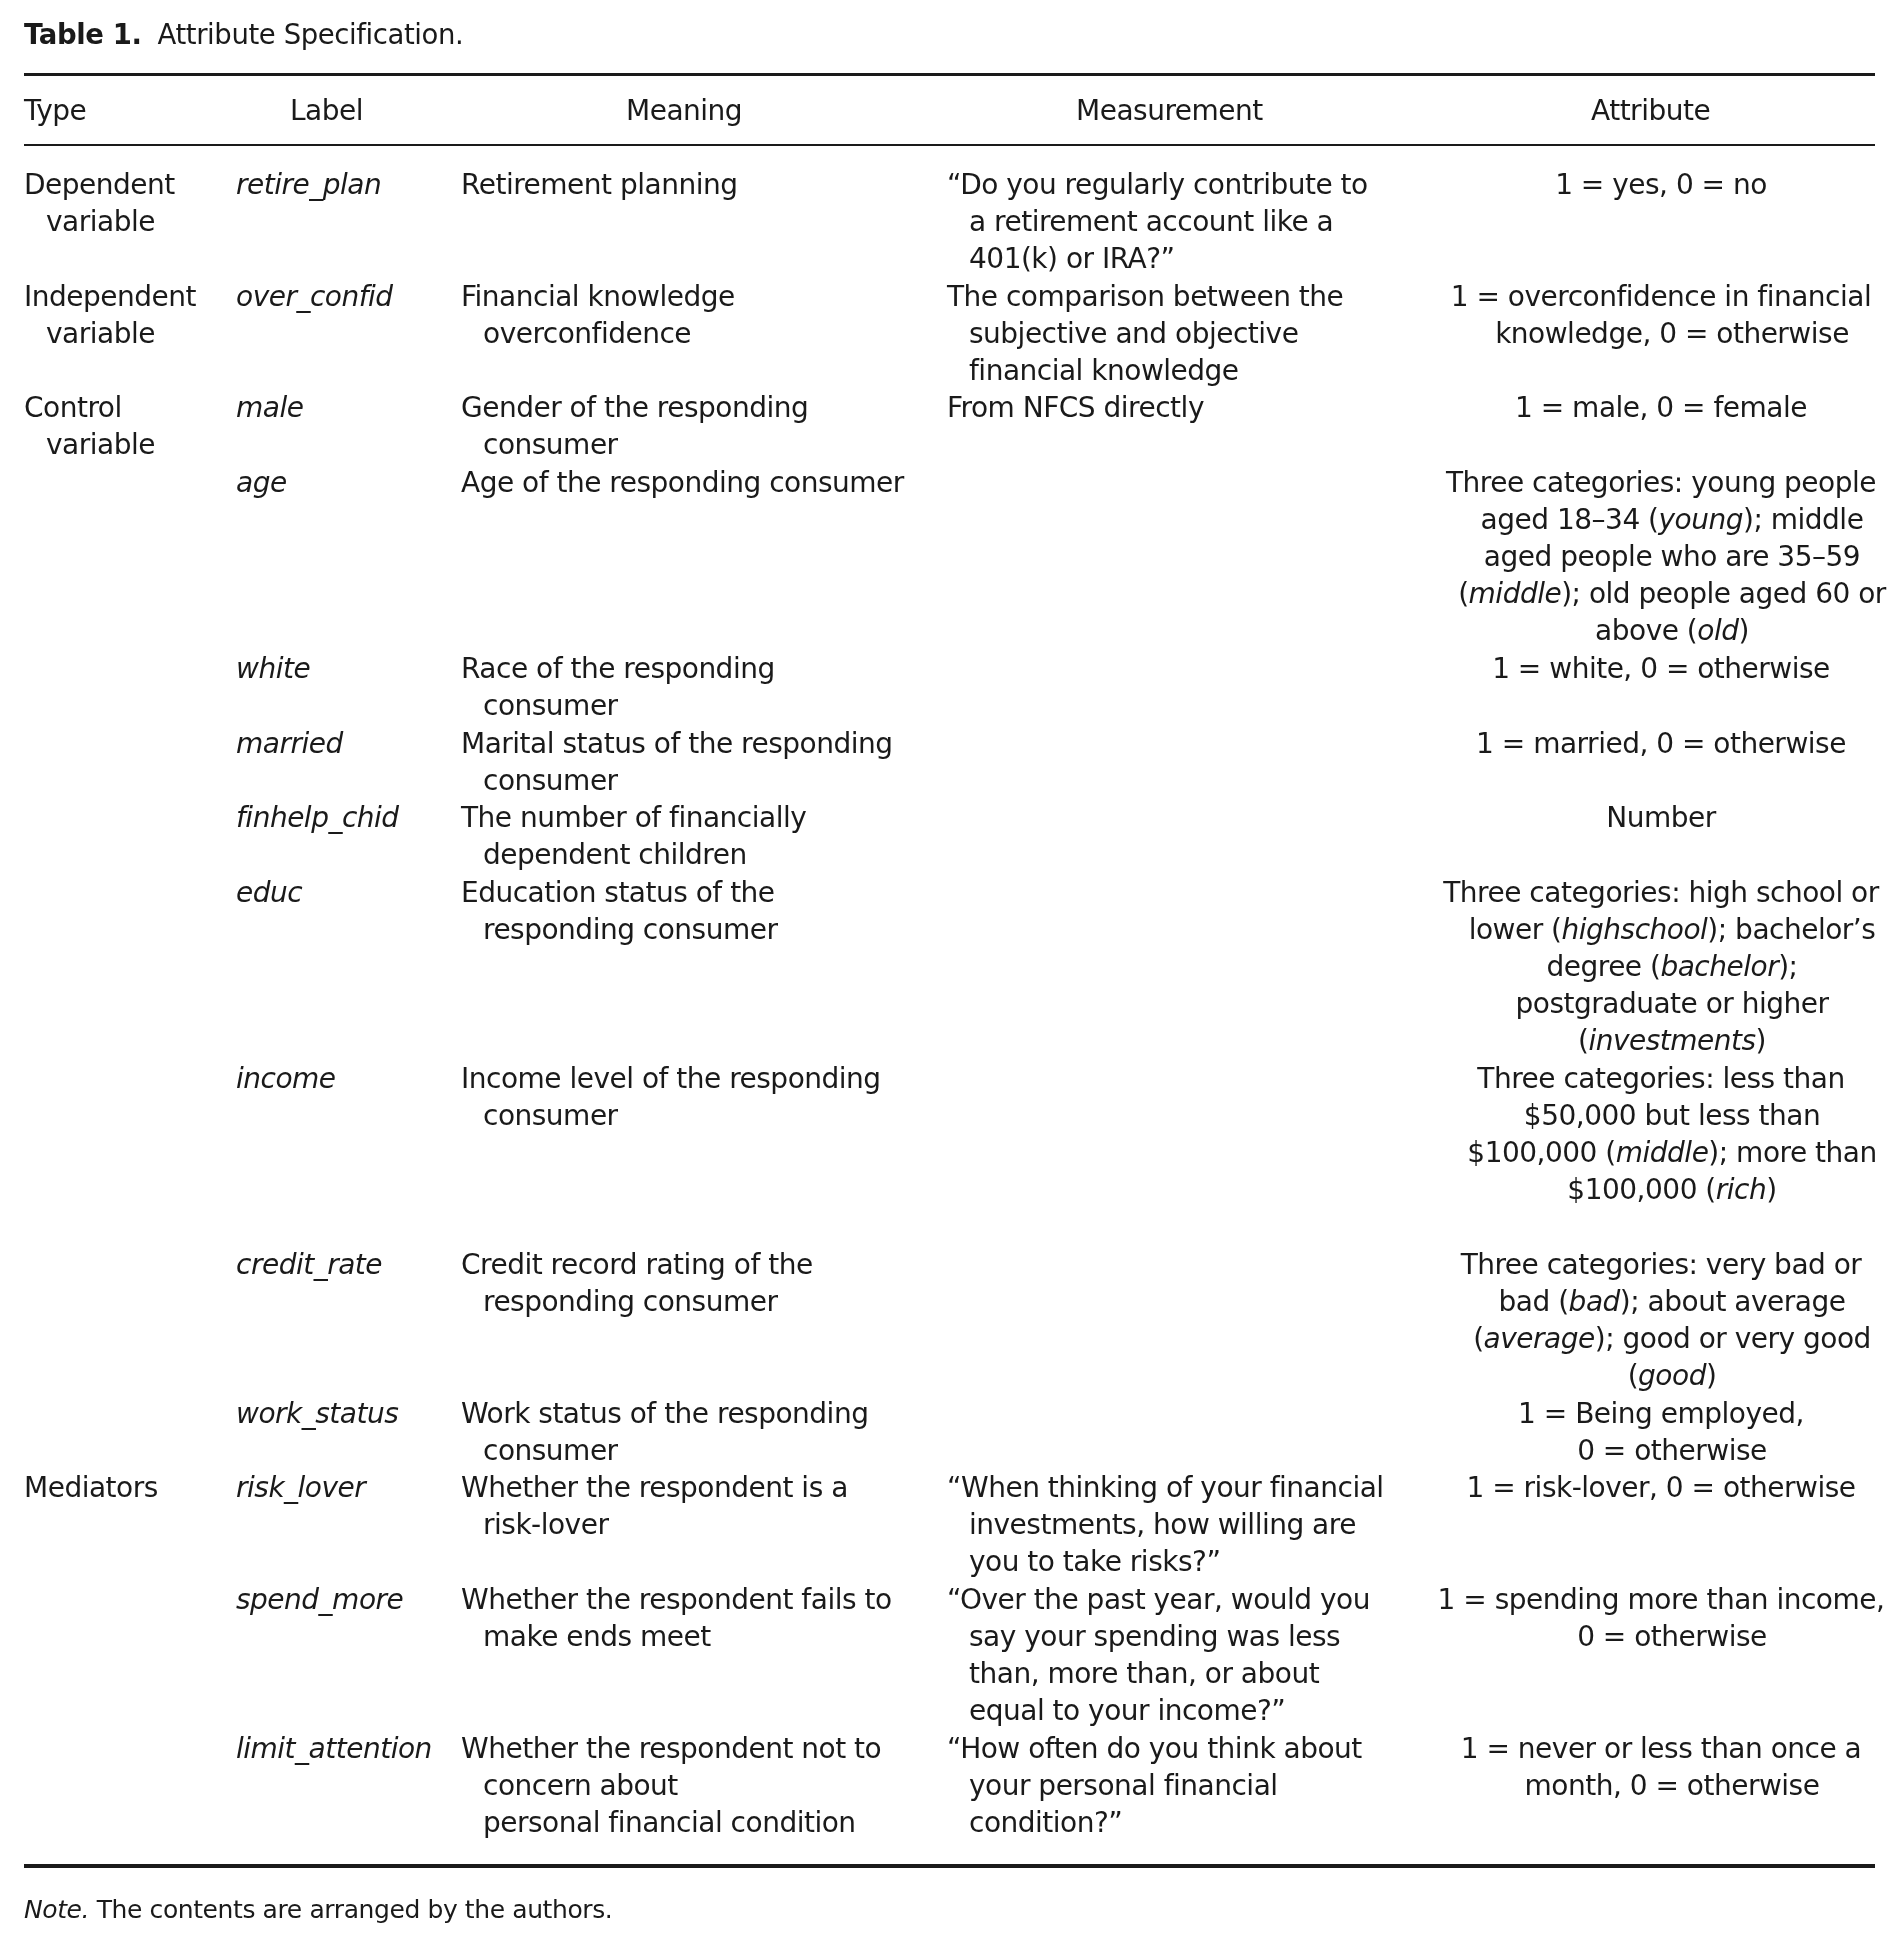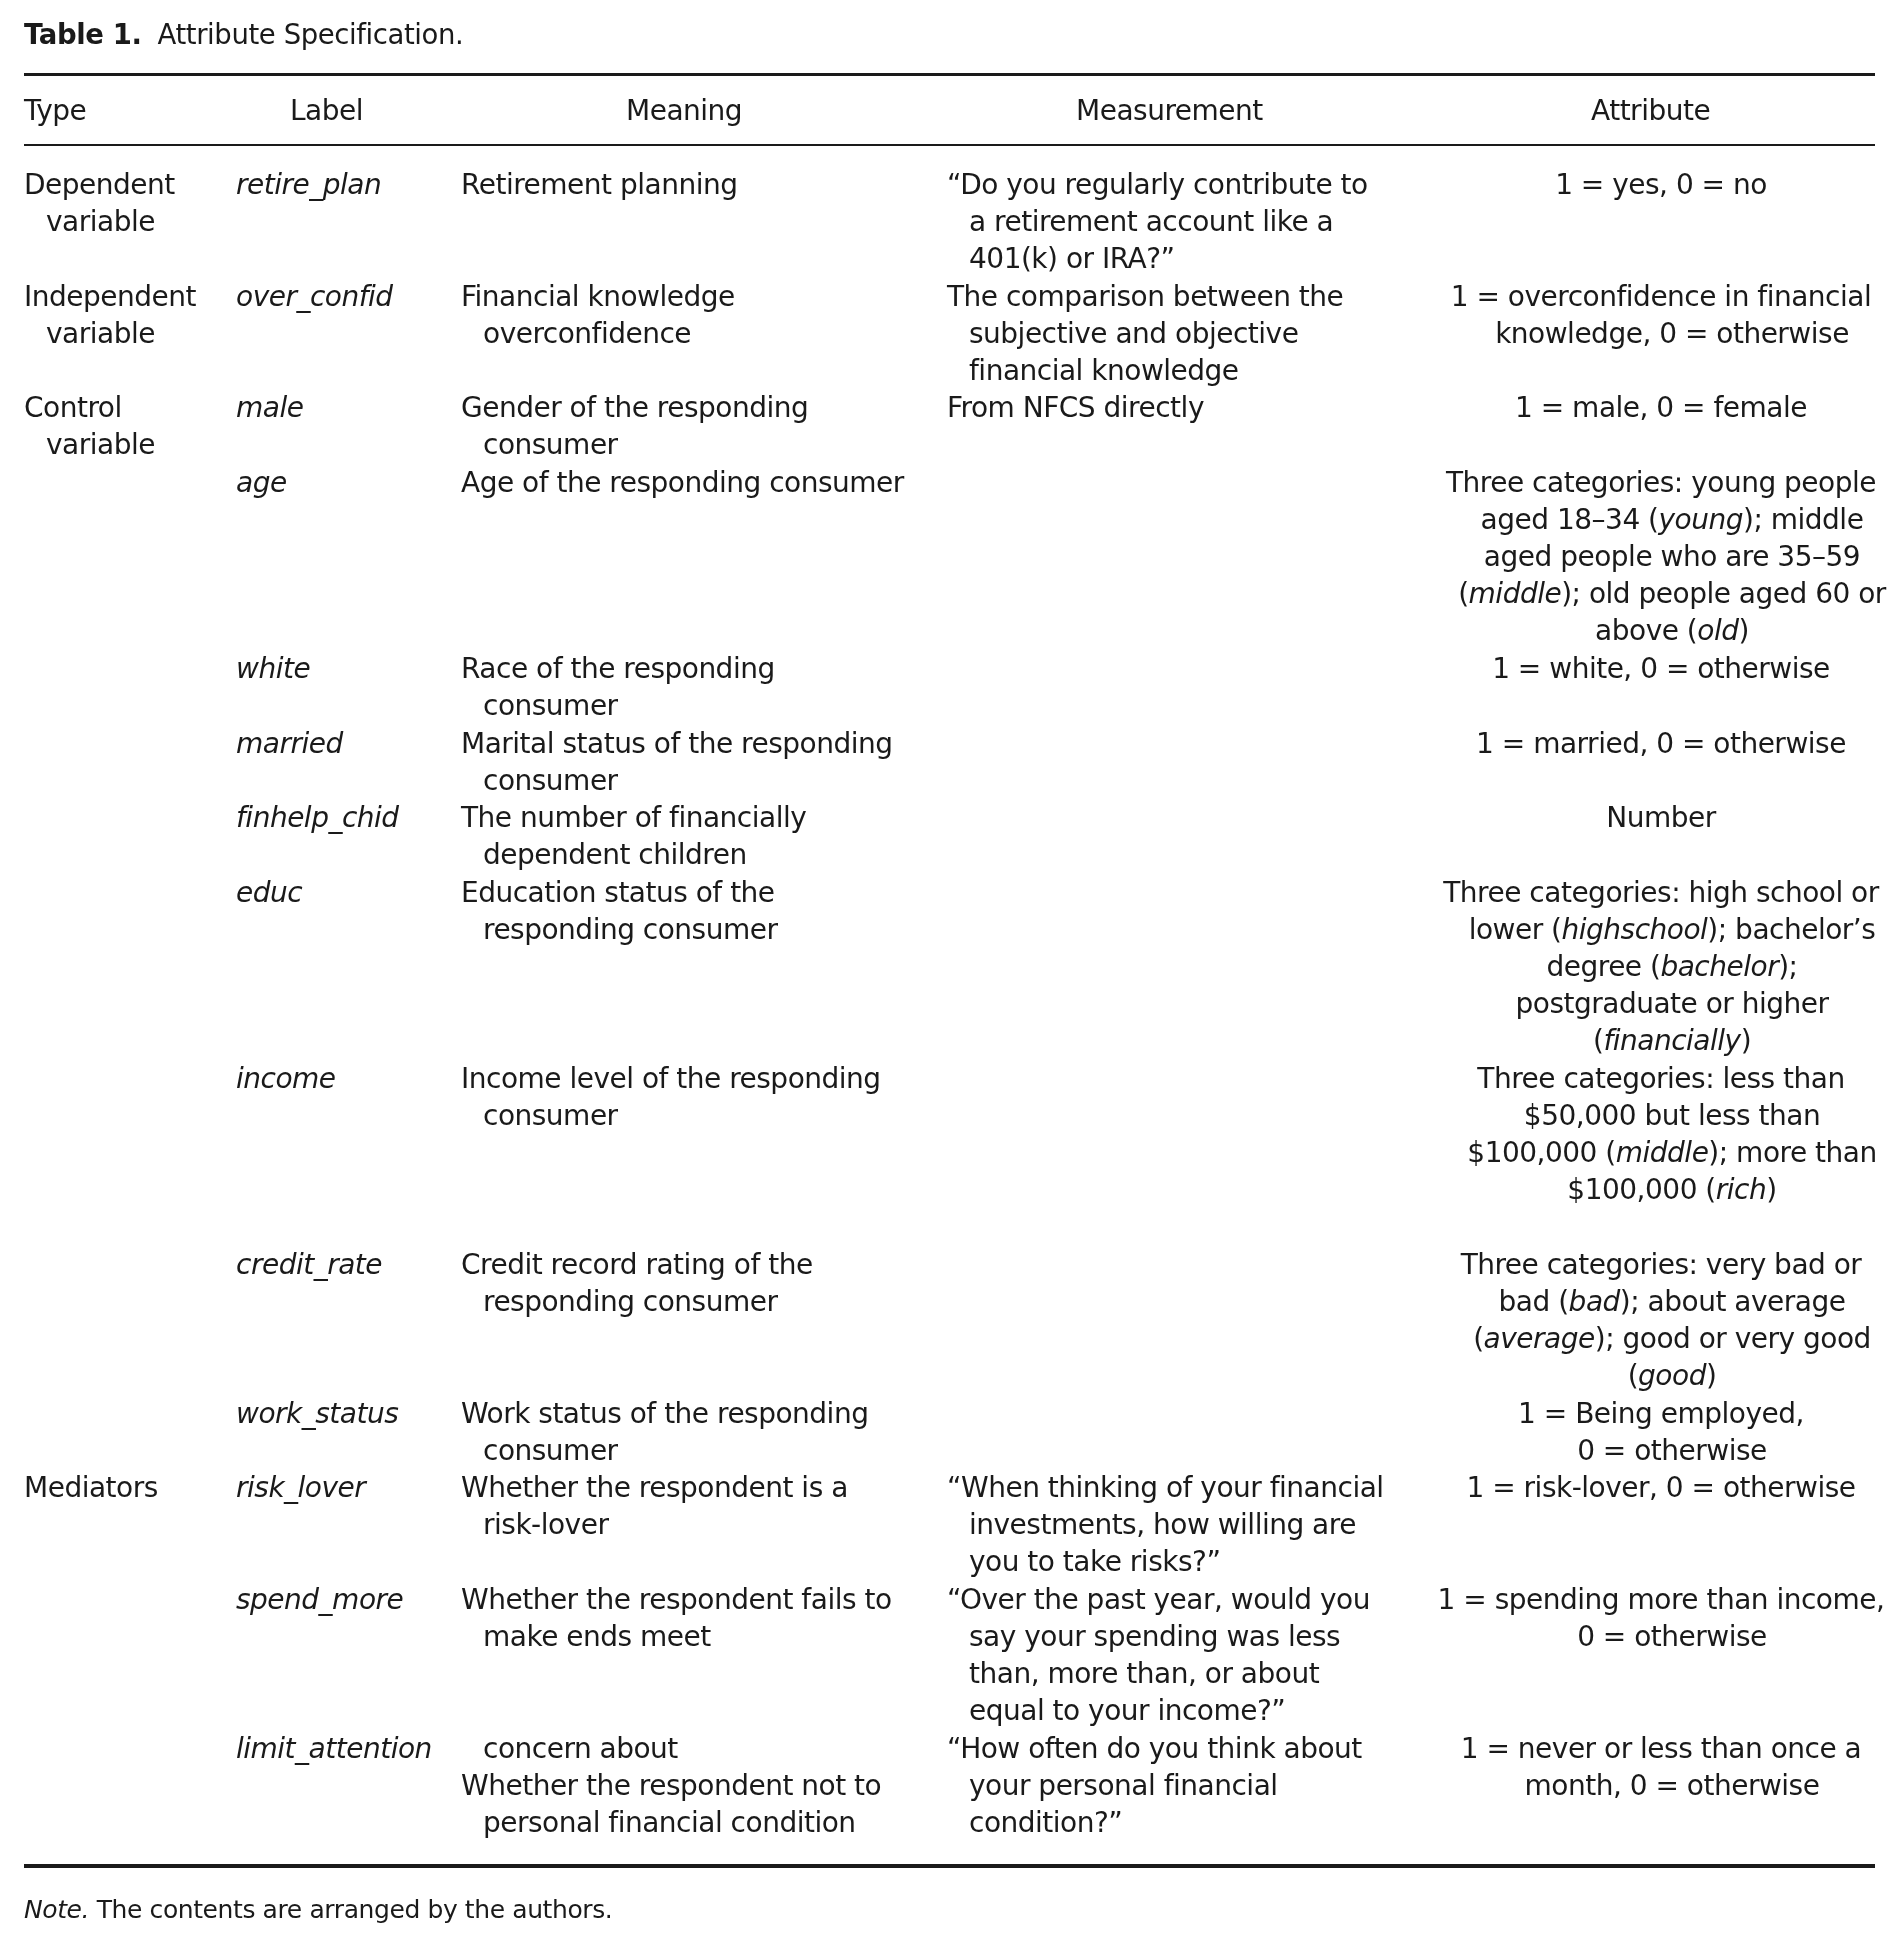--- a/index.html
+++ b/index.html
@@ -104,21 +104,21 @@
       <div class="cell c-label"><span class="ln">finhelp_chid</span></div>
       <div class="cell c-meaning"><span class="ln">The number of financially</span><span class="ln ind">dependent children</span></div>
       <div class="cell c-meas"></div>
       <div class="cell c-attr"><span class="ln">Number</span></div>
     </div>
     <div class="row" style="top: 708px;">
       <div class="cell c-type"></div>
       <div class="cell c-label"><span class="ln">educ</span></div>
       <div class="cell c-meaning"><span class="ln">Education status of the</span><span class="ln ind">responding consumer</span></div>
       <div class="cell c-meas"></div>
-      <div class="cell c-attr"><span class="ln">Three categories: high school or</span><span class="ln ind">lower (<i>highschool</i>); bachelor’s</span><span class="ln ind">degree (<i>bachelor</i>);</span><span class="ln ind">postgraduate or higher</span><span class="ln ind">(<i>financially</i>)</span></div>
+      <div class="cell c-attr"><span class="ln">Three categories: high school or</span><span class="ln ind">lower (<i>highschool</i>); bachelor’s</span><span class="ln ind">degree (<i>bachelor</i>);</span><span class="ln ind">postgraduate or higher</span><span class="ln ind">(<i>investments</i>)</span></div>
     </div>
     <div class="row" style="top: 894px;">
       <div class="cell c-type"></div>
       <div class="cell c-label"><span class="ln">income</span></div>
       <div class="cell c-meaning"><span class="ln">Income level of the responding</span><span class="ln ind">consumer</span></div>
       <div class="cell c-meas"></div>
       <div class="cell c-attr"><span class="ln">Three categories: less than</span><span class="ln ind">$50,000 but less than</span><span class="ln ind">$100,000 (<i>middle</i>); more than</span><span class="ln ind">$100,000 (<i>rich</i>)</span></div>
     </div>
     <div class="row" style="top: 1080px;">
       <div class="cell c-type"></div>
@@ -144,21 +144,21 @@
     <div class="row" style="top: 1415px;">
       <div class="cell c-type"></div>
       <div class="cell c-label"><span class="ln">spend_more</span></div>
       <div class="cell c-meaning"><span class="ln">Whether the respondent fails to</span><span class="ln ind">make ends meet</span></div>
       <div class="cell c-meas"><span class="ln">“Over the past year, would you</span><span class="ln ind">say your spending was less</span><span class="ln ind">than, more than, or about</span><span class="ln ind">equal to your income?”</span></div>
       <div class="cell c-attr"><span class="ln">1 = spending more than income,</span><span class="ln ind">0 = otherwise</span></div>
     </div>
     <div class="row" style="top: 1564px;">
       <div class="cell c-type"></div>
       <div class="cell c-label"><span class="ln">limit_attention</span></div>
-      <div class="cell c-meaning"><span class="ln ind">concern about</span><span class="ln">Whether the respondent not to</span><span class="ln ind">personal financial condition</span></div>
+      <div class="cell c-meaning"><span class="ln">Whether the respondent not to</span><span class="ln ind">concern about</span><span class="ln ind">personal financial condition</span></div>
       <div class="cell c-meas"><span class="ln">“How often do you think about</span><span class="ln ind">your personal financial</span><span class="ln ind">condition?”</span></div>
       <div class="cell c-attr"><span class="ln">1 = never or less than once a</span><span class="ln ind">month, 0 = otherwise</span></div>
     </div>
   </div>
 
 <div class="rule bot"></div>
 
 <div class="note">
   <span class="it">Note.</span><span> The contents are arranged by the authors.</span>
 </div>

